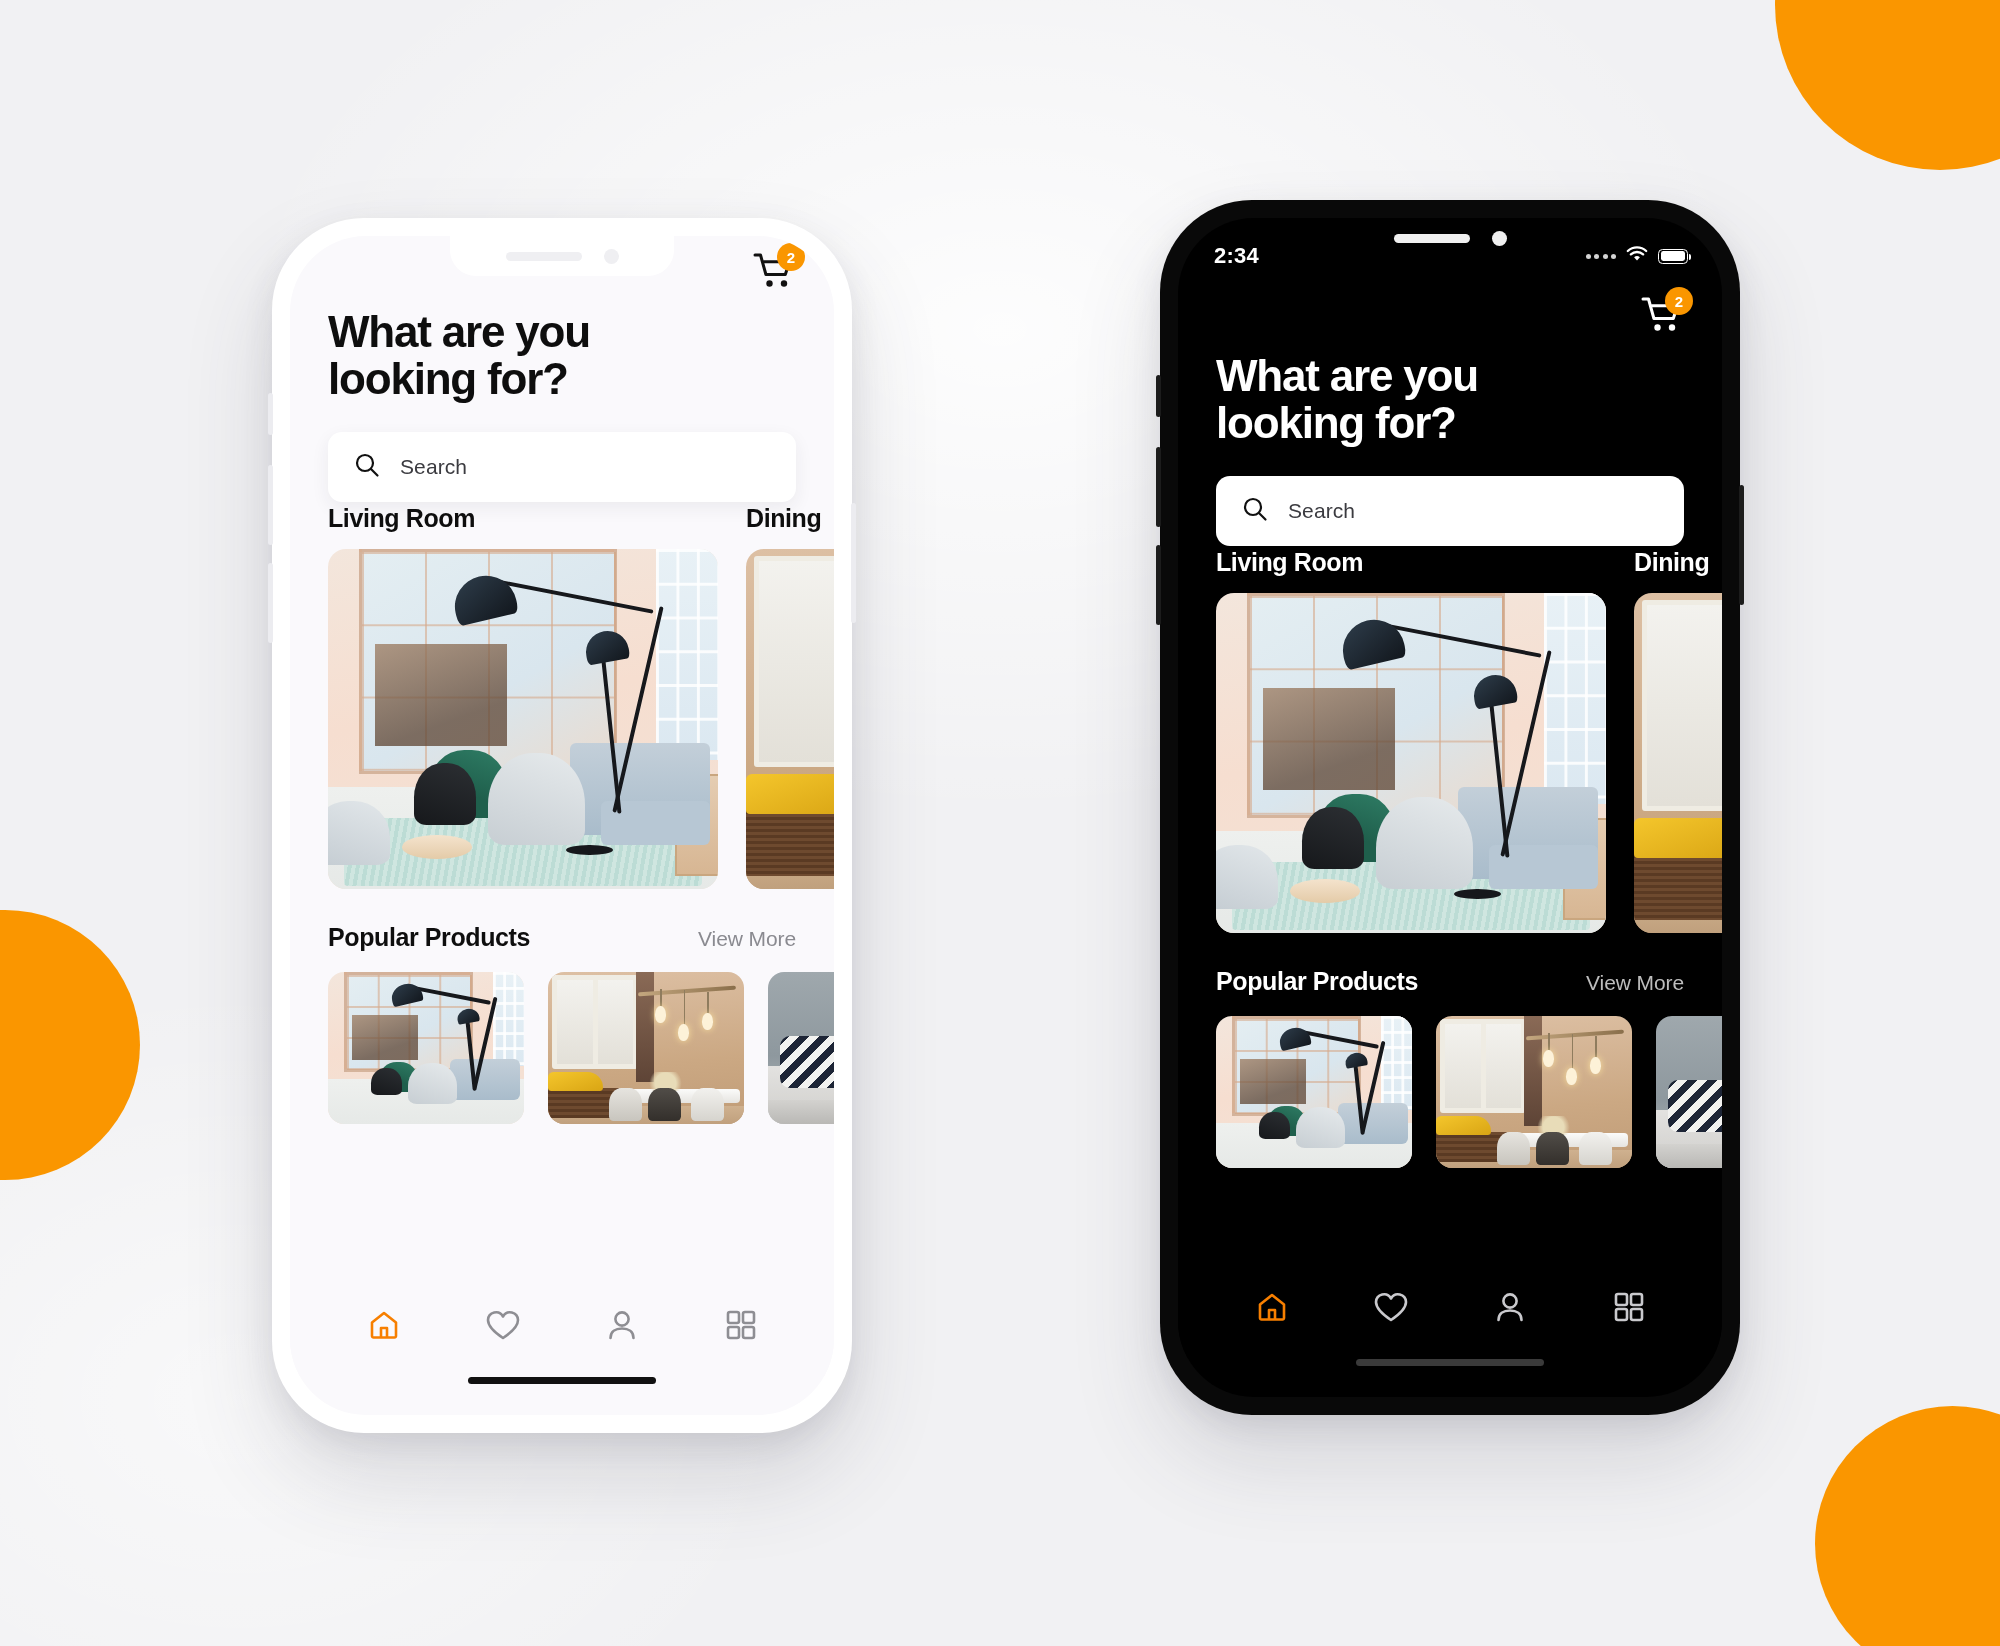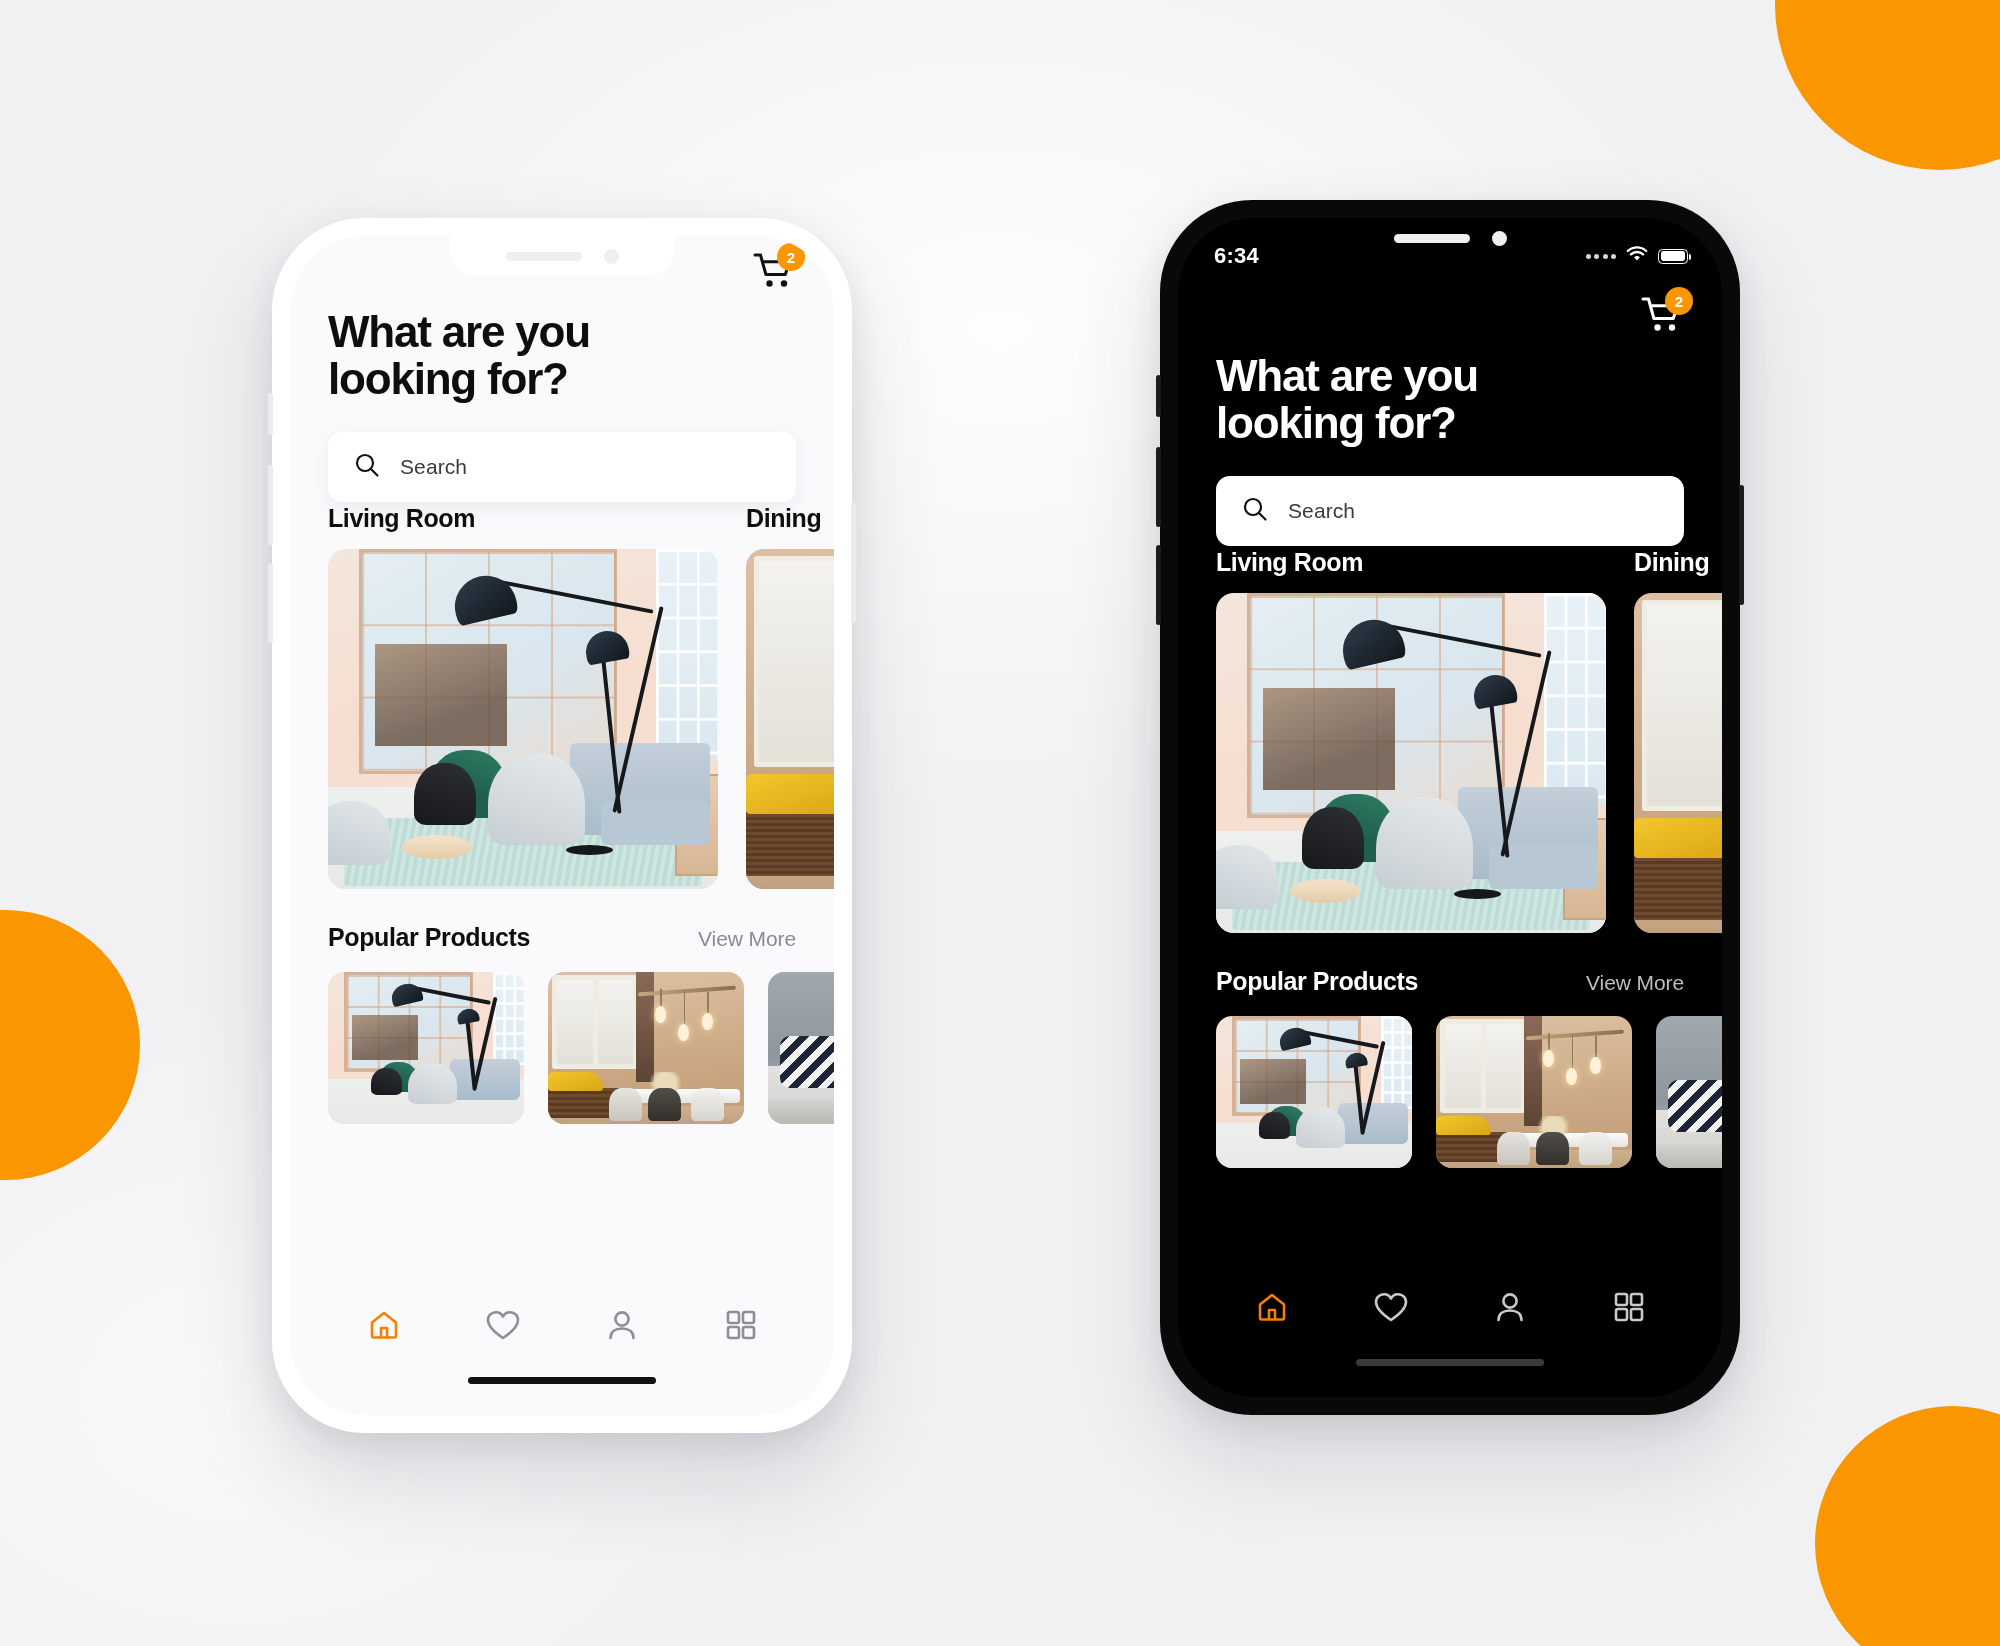--- a/index.html
+++ b/index.html
@@ -698,21 +698,21 @@
   <div class="side-btn btn-vol-dn"></div>
   <div class="side-btn btn-power"></div>
 
   <div class="screen">
     <div class="notch">
       <div class="notch-speaker"></div>
       <div class="notch-camera"></div>
     </div>
 
     <div class="status-bar">
-      <div class="status-time">6:34</div>
+      <div class="status-time">2:34</div>
       <div class="status-icons">
         <span class="signal-dots">
             <i></i>
             <i></i>
             <i></i>
             <i></i>
           </span>
         <span>
           <svg width="24" height="18" viewBox="0 0 24 18">
             <path d="M12 15.4 L9.1 12.3 a4.2 4.2 0 0 1 5.8 0 Z" fill="#fff"></path>

